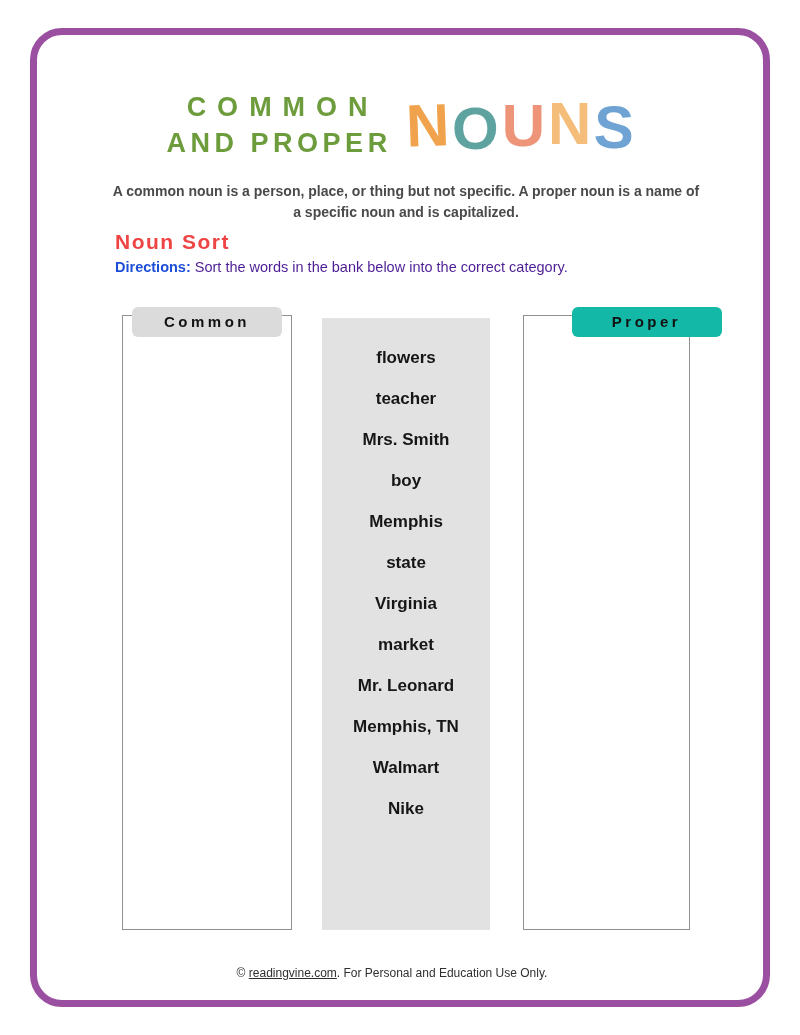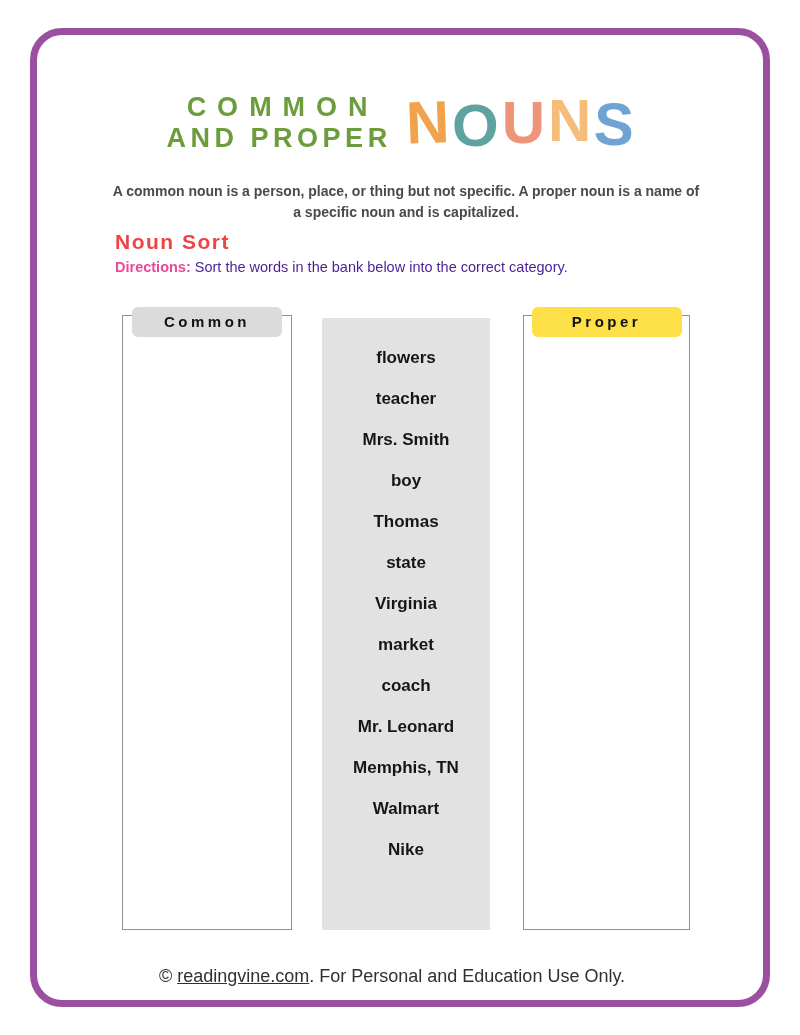--- a/index.html
+++ b/index.html
@@ -13,21 +13,21 @@
     border:7px solid #9a4fa0; border-radius:32px; pointer-events:none;
   }
 
   
   .title-row {
     position:absolute; top:92px; left:0; right:0;
     display:flex; justify-content:center; align-items:center; gap:14px;
   }
   .green-lines { text-align:center; color:#6d9c3d; font-weight:bold; }
   .green-line1 { font-size:27px; letter-spacing:11px; padding-left:11px; }
-  .green-line2 { font-size:27px; letter-spacing:4.5px; padding-left:4px; }
+  .green-line2 { font-size:27px; letter-spacing:4.5px; padding-left:4px; margin-top:5px; }
   .nouns { font-size:60px; font-weight:bold; letter-spacing:3px; line-height:1; }
   .noun-letter { display:inline-block; }
   .noun-letter:nth-child(1){ transform:rotate(-2deg); }
   .noun-letter:nth-child(2){ transform:translateY(3px); }
   .noun-letter:nth-child(4){ transform:translateY(-2px); }
   .noun-letter:nth-child(5){ transform:rotate(2deg) translateY(2px); }
 
   
   .intro {
     position:absolute; top:181px; left:100px; right:100px;
@@ -62,21 +62,21 @@
     background:#e2e2e2; padding:19px 0;
   }
   .word {
     height:41px; line-height:41px; text-align:center;
     font-size:17px; font-weight:bold; color:#161616;
   }
 
   
   .footer {
     position:absolute; left:0; right:16px; top:966px;
-    text-align:center; font-size:18px; color:#303030;
+    text-align:center; font-size:12px; color:#303030;
   }
   .footer-link { text-decoration:underline; color:#303030; cursor:pointer; }
 </style>
 </head>
 <body>
 
 <div class="page">
   <div class="frame" style="border-color: rgb(154, 79, 160);"></div>
 
   <div class="title-row">
@@ -85,48 +85,47 @@
       <div class="green-line2">AND PROPER</div>
     </div>
     <div class="nouns" id="nouns-word"><span class="noun-letter" style="color: rgb(240, 162, 76);">N</span><span class="noun-letter" style="color: rgb(95, 163, 160);">O</span><span class="noun-letter" style="color: rgb(238, 148, 120);">U</span><span class="noun-letter" style="color: rgb(244, 189, 122);">N</span><span class="noun-letter" style="color: rgb(111, 163, 212);">S</span></div>
   </div>
 
   <p class="intro">A common noun is a person, place, or thing but not specific. A proper noun is a name of a specific noun and is capitalized.</p>
 
   <h2 class="section-heading">Noun Sort</h2>
 
   <p class="directions">
-    <span class="dir-label" style="color: #ec4899;">Directions:</span>
+    <span class="dir-label" style="color: #1d4ed8;">Directions:</span>
     <span class="dir-text">Sort the words in the bank below into the correct category.</span>
   </p>
 
   <div class="sort-area">
     <div class="column col-common">
       <div class="tab" style="background: rgb(219, 219, 219);">Common</div>
       <div class="drop-area"></div>
     </div>
 
     <div class="word-bank" style="background: rgb(226, 226, 226);">
         <div class="word">flowers</div>
         <div class="word">teacher</div>
         <div class="word">Mrs. Smith</div>
         <div class="word">boy</div>
-        <div class="word">Thomas</div>
+        <div class="word">Memphis</div>
         <div class="word">state</div>
         <div class="word">Virginia</div>
         <div class="word">market</div>
-        <div class="word">coach</div>
         <div class="word">Mr. Leonard</div>
         <div class="word">Memphis, TN</div>
         <div class="word">Walmart</div>
         <div class="word">Nike</div>
       </div>
 
     <div class="column col-proper">
-      <div class="tab" style="background: #fde047;">Proper</div>
+      <div class="tab" style="background: #14b8a6; margin-left: 40px;">Proper</div>
       <div class="drop-area"></div>
     </div>
   </div>
 
   <footer class="footer">
     <span>© </span><a class="footer-link">readingvine.com</a><span>. For Personal and Education Use Only.</span>
   </footer>
 </div>
 
 </body></html>

